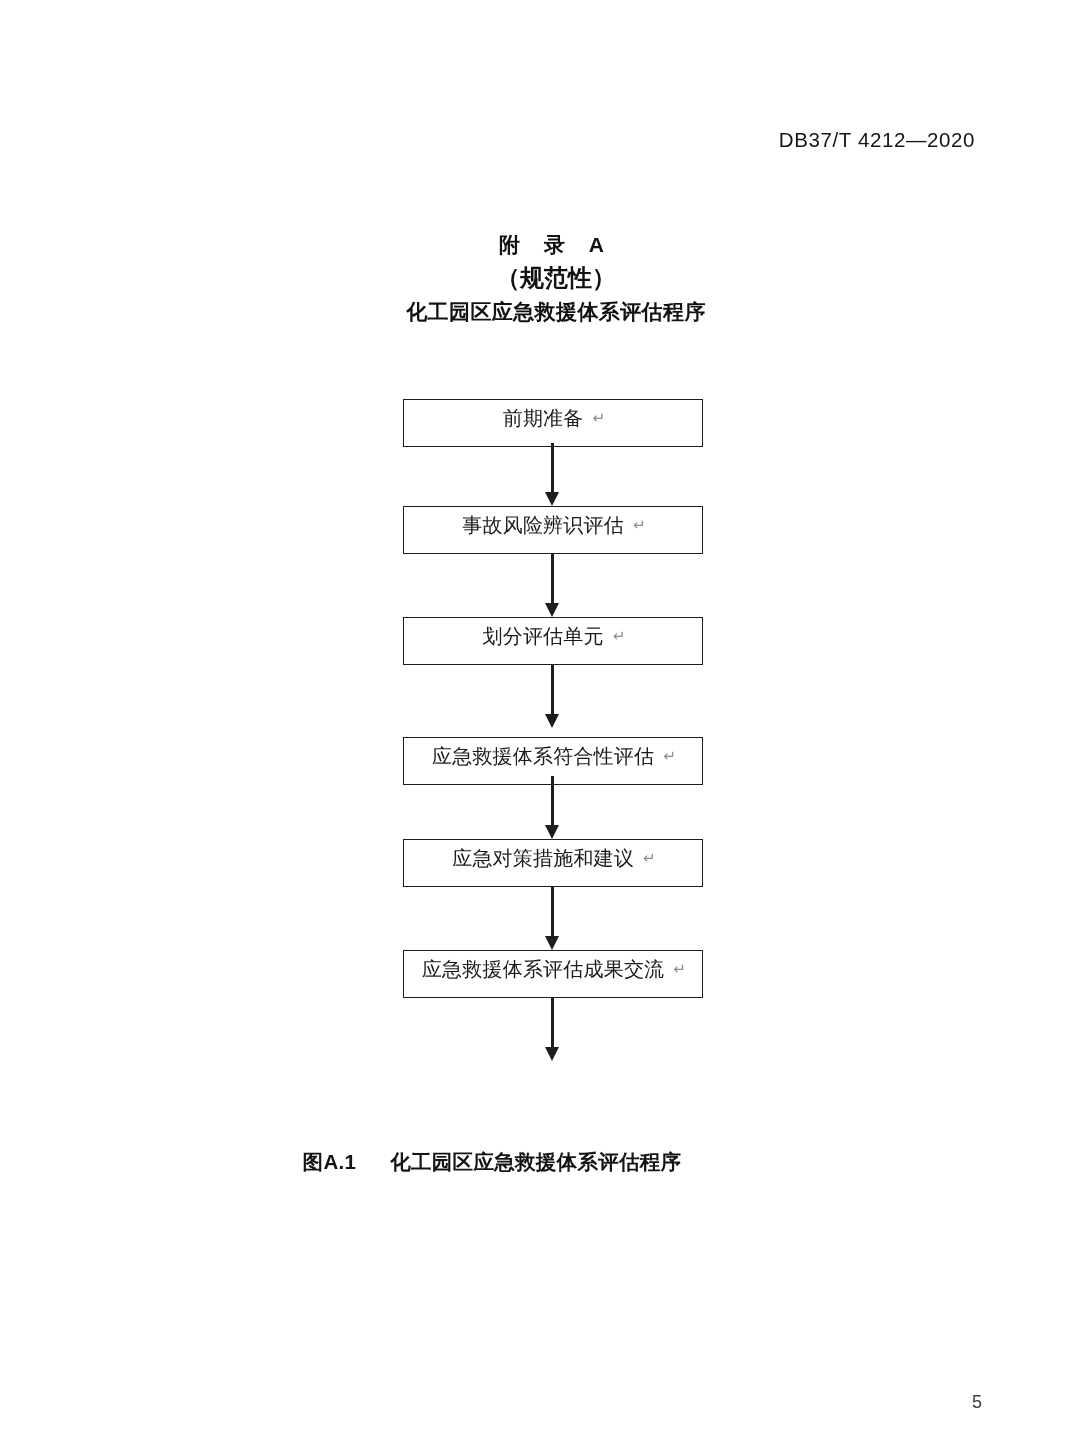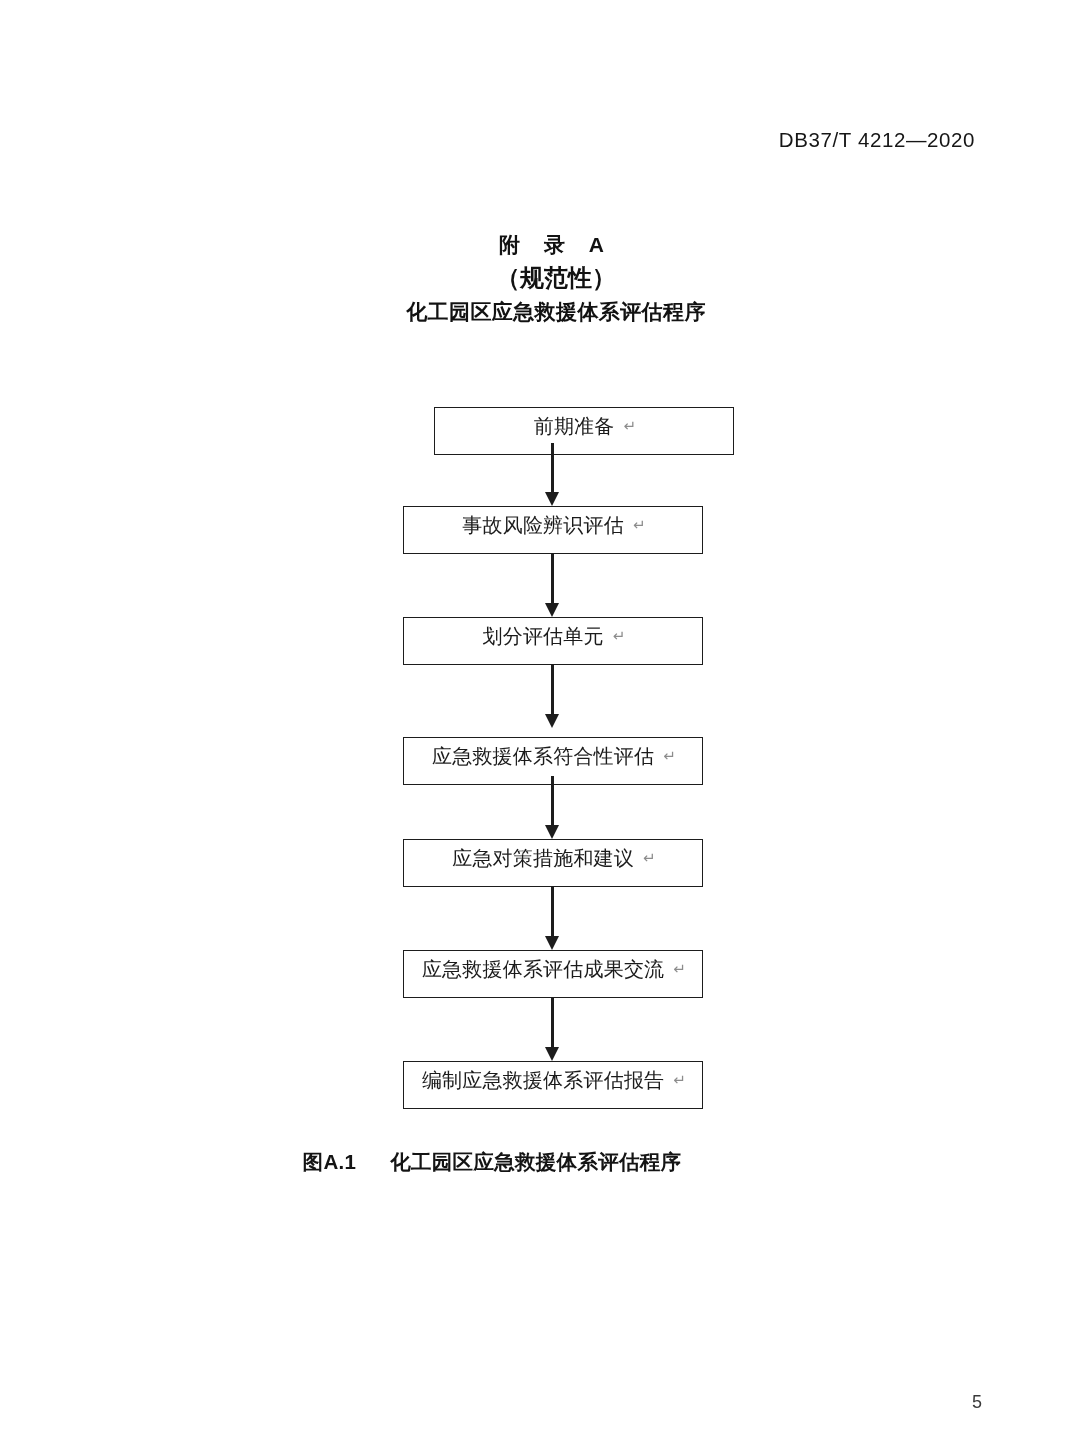--- a/index.html
+++ b/index.html
@@ -183,21 +183,21 @@
   <div class="doc-header">DB37/T 4212—2020</div>
 
   <div class="annex-title-block">
     <div class="annex-label">附 录 A</div>
     <div class="annex-kind">（规范性）</div>
     <div class="annex-name">化工园区应急救援体系评估程序</div>
   </div>
 
 
   <div class="flowchart" id="flowchart">
-      <div class="flow-node" style="top: 12px; margin-left: 31px;">
+      <div class="flow-node" style="top: 4px;">
         <div class="flow-node-text">前期准备<span class="pilcrow">↵</span></div>
       </div>
       <div class="flow-connector" style="top: 48px;">
         <div class="shaft"></div>
         <div class="head"></div>
       </div>
       <div class="flow-node" style="top: 111px;">
         <div class="flow-node-text">事故风险辨识评估<span class="pilcrow">↵</span></div>
       </div>
       <div class="flow-connector" style="top: 159px;">
@@ -224,23 +224,20 @@
       <div class="flow-connector" style="top: 492px;">
         <div class="shaft"></div>
         <div class="head"></div>
       </div>
       <div class="flow-node" style="top: 555px;">
         <div class="flow-node-text">应急救援体系评估成果交流<span class="pilcrow">↵</span></div>
       </div>
       <div class="flow-connector" style="top: 603px;">
         <div class="shaft"></div>
         <div class="head"></div>
-      </div>
-      <div class="flow-node" style="top: 666px;">
-        <div class="flow-node-text">编制应急救援体系评估报告<span class="pilcrow">↵</span></div>
       </div>
     </div>
 
   <div class="figure-caption">
     <span>图A.1</span>
     <span class="cap-gap"></span>
     <span>化工园区应急救援体系评估程序</span>
   </div>
 
   <div class="page-number">5</div>

